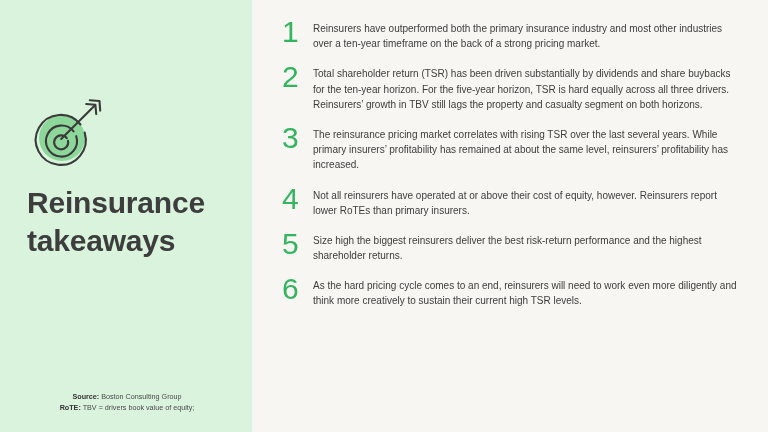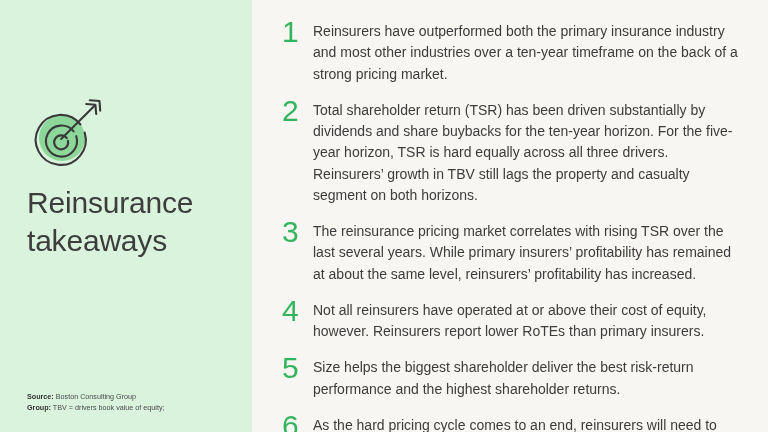--- a/index.html
+++ b/index.html
@@ -40,33 +40,34 @@
     height: 78px;
   }
 
   .slide-title {
     position: absolute;
     left: 27px;
     top: 184px;
     width: 210px;
     font-size: 30px;
     line-height: 1.27;
-    font-weight: 400;
+    font-weight: 700;
     color: #3d3d3d;
     letter-spacing: -0.2px;
   }
 
   .footnotes {
     position: absolute;
     left: 27px;
     bottom: 18px;
     width: 200px;
     font-size: 7.2px;
     line-height: 1.62;
     color: #4a4a4a;
+    text-align: center;
   }
   .footnotes .fn-line {
     white-space: nowrap;
   }
   .footnotes b {
     font-weight: 700;
     color: #333;
   }
 
   
@@ -100,21 +101,21 @@
     line-height: 0.92;
     font-weight: 400;
     color: #33b45e;
     text-align: left;
     padding-top: 1px;
     letter-spacing: 0;
   }
 
   .tk-text {
     flex: 1 1 auto;
-    font-size: 14px;
+    font-size: 10px;
     line-height: 1.52;
     color: #3c3c3c;
     padding-top: 4px;
   }
 </style>
 </head>
 <body>
 
 <div class="slide">
 
@@ -139,21 +140,21 @@
     </div>
 
     <div class="slide-title">Reinsurance takeaways</div>
 
     <div class="footnotes">
       <div class="fn-line">
         <b>Source:</b>
         <span>Boston Consulting Group</span>
       </div>
       <div class="fn-line">
-        <b>Group:</b>
+        <b>RoTE:</b>
         <span>TBV = drivers book value of equity;</span>
       </div>
     </div>
 
   </div>
 
   <div class="right-panel">
     <div class="takeaway-list">
 
       <div class="takeaway">
@@ -171,21 +172,21 @@
         <div class="tk-text">The reinsurance pricing market correlates with rising TSR over the last several years. While primary insurers’ profitability has remained at about the same level, reinsurers’ profitability has increased.</div>
       </div>
 
       <div class="takeaway">
         <div class="tk-num">4</div>
         <div class="tk-text">Not all reinsurers have operated at or above their cost of equity, however. Reinsurers report lower RoTEs than primary insurers.</div>
       </div>
 
       <div class="takeaway">
         <div class="tk-num">5</div>
-        <div class="tk-text">Size helps the biggest shareholder deliver the best risk-return performance and the highest shareholder returns.</div>
+        <div class="tk-text">Size high the biggest reinsurers deliver the best risk-return performance and the highest shareholder returns.</div>
       </div>
 
       <div class="takeaway">
         <div class="tk-num">6</div>
         <div class="tk-text">As the hard pricing cycle comes to an end, reinsurers will need to work even more diligently and think more creatively to sustain their current high TSR levels.</div>
       </div>
 
     </div>
   </div>
 

